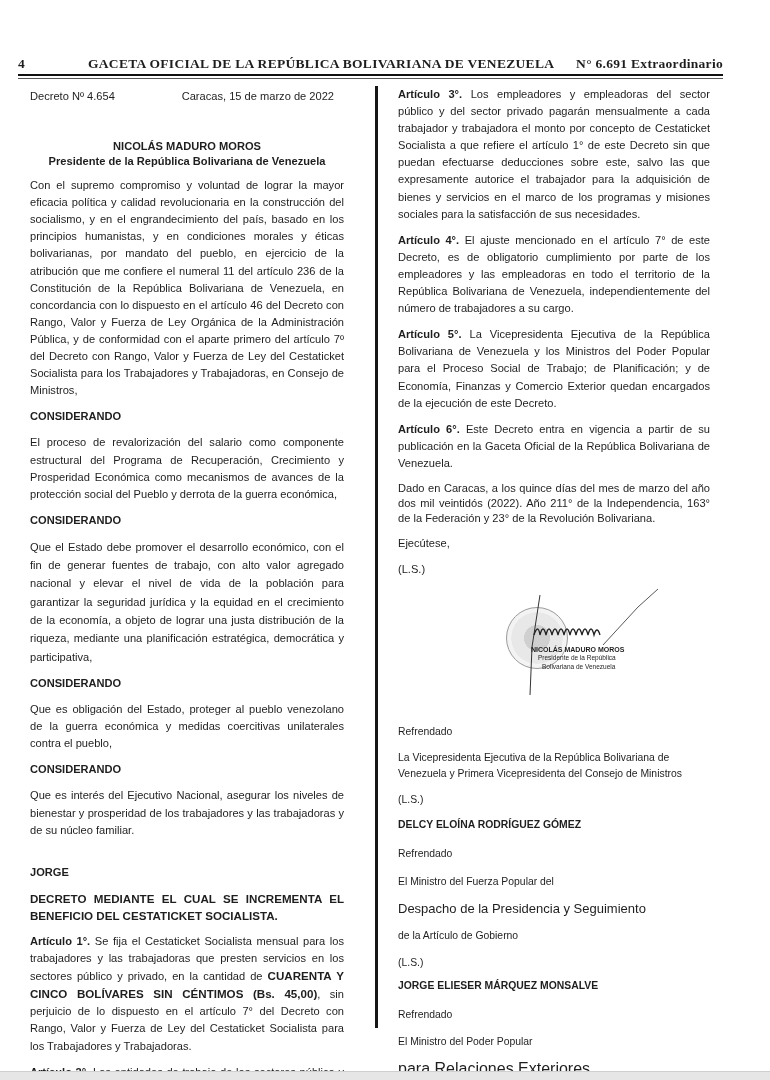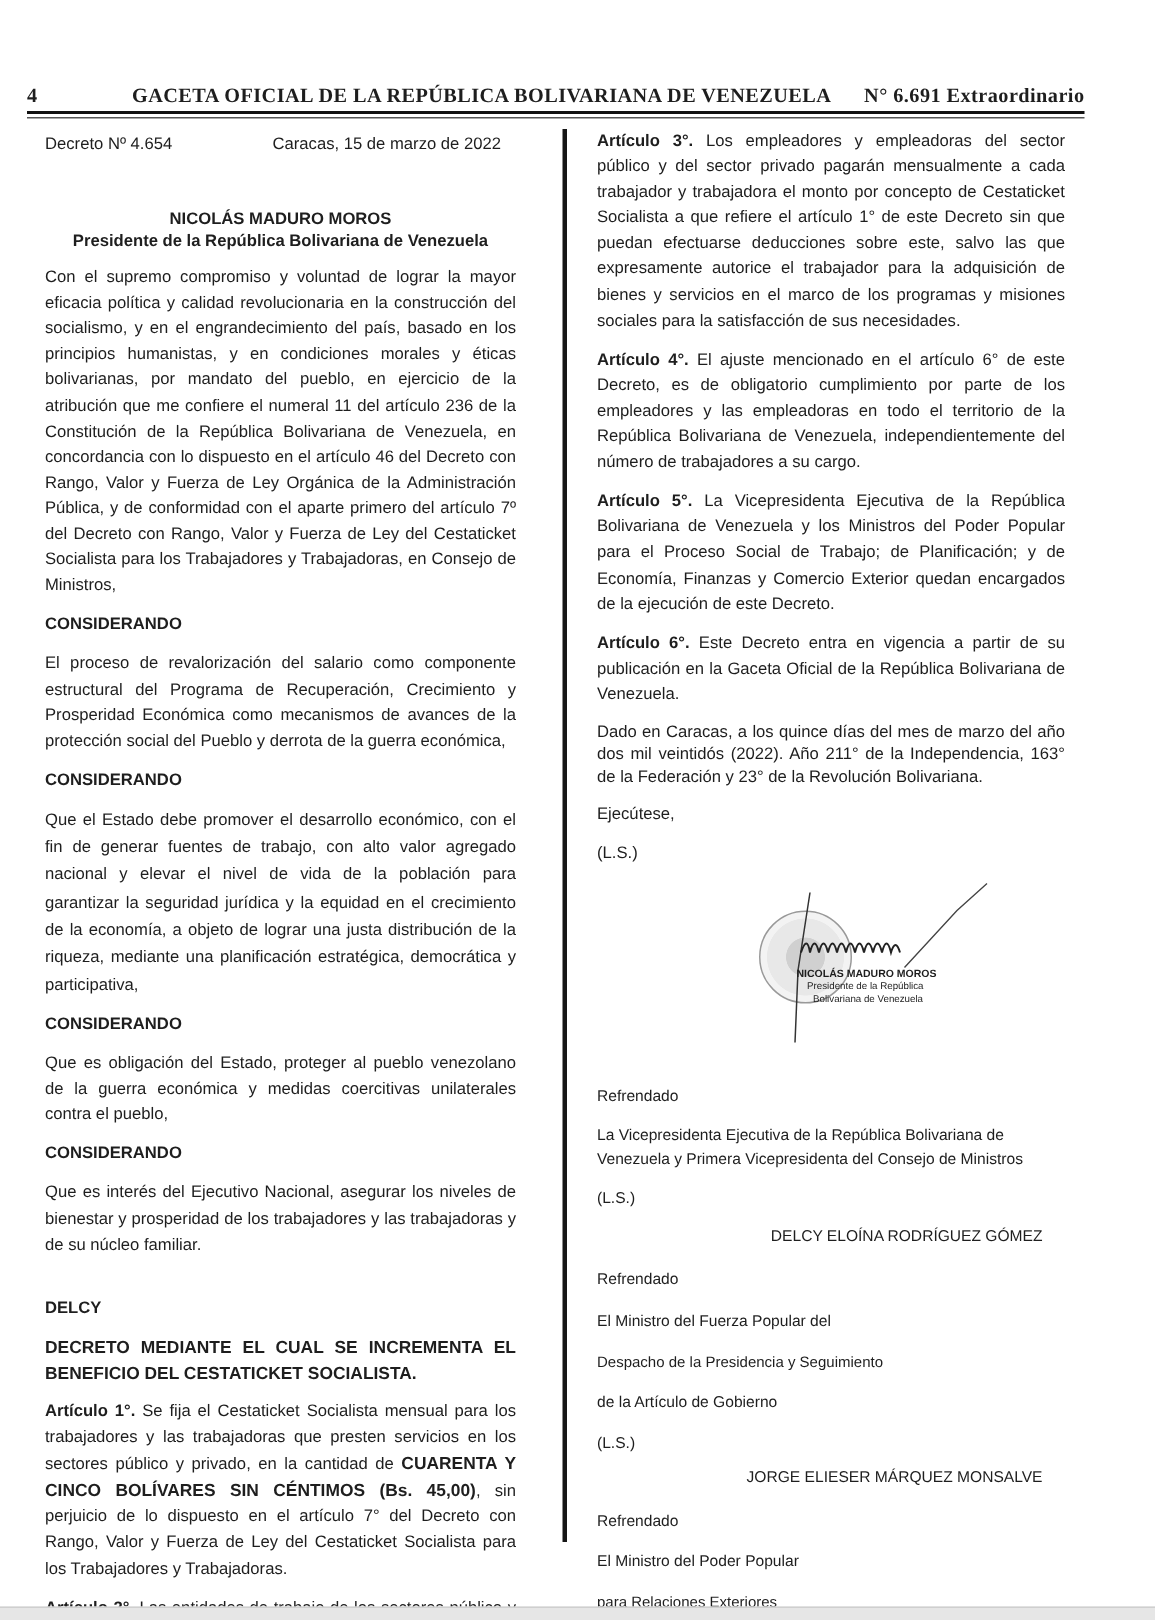--- a/index.html
+++ b/index.html
@@ -31,21 +31,21 @@
   .art-label { font-weight: bold; }
   .sp-big { height: 12px; }
 
   .signature-block { position: relative; height: 110px; margin: 4px 0 6px 0; }
   .seal { position: absolute; left: 108px; top: 20px; width: 60px; height: 60px; border-radius: 50%;
           border: 1px solid #888; background: radial-gradient(circle, #c8c8c8 0 30%, #e4e4e4 31% 60%, #f2f2f2 61%); opacity: 0.85; }
   .sig-svg { position: absolute; left: 100px; top: 0; }
   .sig-name { position: absolute; left: 133px; top: 58px; font-size: 7px; font-weight: bold; line-height: 9px; }
   .sig-title { position: absolute; left: 140px; top: 67px; font-size: 6.5px; line-height: 8.5px; }
 
-  .right-sig { text-align: right; margin: 0 15px 9px 0; }
+  .right-sig { text-align: left; margin: 0 15px 9px 0; font-weight: bold; }
   .line-spaced { margin: 0 0 8px 0; }
 </style>
 </head>
 <body>
 
 <div class="masthead">
   <span class="pg">4</span>
   <span class="title">GACETA OFICIAL DE LA REPÚBLICA BOLIVARIANA DE VENEZUELA</span>
   <span class="num">N° 6.691 Extraordinario</span>
 </div>
@@ -67,37 +67,37 @@
   <div class="heading">CONSIDERANDO</div>
   <p class="p">El proceso de revalorización del salario como componente estructural del Programa de Recuperación, Crecimiento y Prosperidad Económica como mecanismos de avances de la protección social del Pueblo y derrota de la guerra económica,</p>
   <div class="heading">CONSIDERANDO</div>
   <p class="p" style="line-height:18.3px">Que el Estado debe promover el desarrollo económico, con el fin de generar fuentes de trabajo, con alto valor agregado nacional y elevar el nivel de vida de la población para garantizar la seguridad jurídica y la equidad en el crecimiento de la economía, a objeto de lograr una justa distribución de la riqueza, mediante una planificación estratégica, democrática y participativa,</p>
   <div class="heading">CONSIDERANDO</div>
   <p class="p">Que es obligación del Estado, proteger al pueblo venezolano de la guerra económica y medidas coercitivas unilaterales contra el pueblo,</p>
   <div class="heading">CONSIDERANDO</div>
   <p class="p">Que es interés del Ejecutivo Nacional, asegurar los niveles de bienestar y prosperidad de los trabajadores y las trabajadoras y de su núcleo familiar.</p>
 
   <div class="sp-big"></div>
-  <div class="heading">DELCY</div>
+  <div class="heading">JORGE</div>
   <p class="p bold" style="font-size:11.6px">DECRETO MEDIANTE EL CUAL SE INCREMENTA EL BENEFICIO DEL CESTATICKET SOCIALISTA.</p>
 
   <p class="p">
     <span class="art-label">Artículo 1°.</span><span> Se fija el Cestaticket Socialista mensual para los trabajadores y las trabajadoras que presten servicios en los sectores público y privado, en la cantidad de </span><span class="bold" style="font-size:11.6px">CUARENTA Y CINCO BOLÍVARES SIN CÉNTIMOS (Bs. 45,00)</span><span>, sin perjuicio de lo dispuesto en el artículo 7° del Decreto con Rango, Valor y Fuerza de Ley del Cestaticket Socialista para los Trabajadores y Trabajadoras.</span>
   </p>
   <p class="p">
     <span class="art-label">Artículo 2°.</span><span> Las entidades de trabajo de los sectores público y privado, ajustarán de conformidad con lo establecido en el artículo 1° de este Decreto el beneficio de alimentación Cestaticket Socialista a todos los trabajadores y las trabajadoras a su servicio.</span>
   </p>
 </div>
 
 <div class="col col-right">
   <p class="p">
     <span class="art-label">Artículo 3°.</span><span> Los empleadores y empleadoras del sector público y del sector privado pagarán mensualmente a cada trabajador y trabajadora el monto por concepto de Cestaticket Socialista a que refiere el artículo 1° de este Decreto sin que puedan efectuarse deducciones sobre este, salvo las que expresamente autorice el trabajador para la adquisición de bienes y servicios en el marco de los programas y misiones sociales para la satisfacción de sus necesidades.</span>
   </p>
   <p class="p">
-    <span class="art-label">Artículo 4°.</span><span> El ajuste mencionado en el artículo 6° de este Decreto, es de obligatorio cumplimiento por parte de los empleadores y las empleadoras en todo el territorio de la República Bolivariana de Venezuela, independientemente del número de trabajadores a su cargo.</span>
+    <span class="art-label">Artículo 4°.</span><span> El ajuste mencionado en el artículo 7° de este Decreto, es de obligatorio cumplimiento por parte de los empleadores y las empleadoras en todo el territorio de la República Bolivariana de Venezuela, independientemente del número de trabajadores a su cargo.</span>
   </p>
   <p class="p">
     <span class="art-label">Artículo 5°.</span><span> La Vicepresidenta Ejecutiva de la República Bolivariana de Venezuela y los Ministros del Poder Popular para el Proceso Social de Trabajo; de Planificación; y de Economía, Finanzas y Comercio Exterior quedan encargados de la ejecución de este Decreto.</span>
   </p>
   <p class="p">
     <span class="art-label">Artículo 6°.</span><span> Este Decreto entra en vigencia a partir de su publicación en la Gaceta Oficial de la República Bolivariana de Venezuela.</span>
   </p>
   <p class="p" style="line-height:15px">Dado en Caracas, a los quince días del mes de marzo del año dos mil veintidós (2022). Año 211° de la Independencia, 163° de la Federación y 23° de la Revolución Bolivariana.</p>
   <p class="p">Ejecútese,</p>
   <p class="p">(L.S.)</p>
@@ -118,24 +118,24 @@
 
   <div style="height:20px"></div>
 
   <p class="p" style="font-size:10.4px;margin-bottom:10px">Refrendado</p>
   <p class="p" style="font-size:10.4px;line-height:16px;text-align:left;margin-bottom:9px">La Vicepresidenta Ejecutiva de la República Bolivariana de Venezuela y Primera Vicepresidenta del Consejo de Ministros</p>
   <p class="p" style="font-size:10.4px;margin-bottom:8px">(L.S.)</p>
   <div class="right-sig" style="font-size:10.4px;margin-bottom:12px">DELCY ELOÍNA RODRÍGUEZ GÓMEZ</div>
 
   <p class="line-spaced" style="font-size:10.4px;margin-bottom:10px">Refrendado</p>
   <p class="line-spaced" style="font-size:10.4px;margin-bottom:10px">El Ministro del Fuerza Popular del</p>
-  <p class="line-spaced" style="font-size:10px;margin-bottom:10px">Despacho de la Presidencia y Seguimiento</p>
+  <p class="line-spaced" style="font-size:13px;margin-bottom:10px">Despacho de la Presidencia y Seguimiento</p>
   <p class="line-spaced" style="font-size:10.4px;margin-bottom:10px">de la Artículo de Gobierno</p>
   <p class="line-spaced" style="font-size:10.4px;margin-bottom:6px">(L.S.)</p>
   <div class="right-sig" style="font-size:10.4px;margin-bottom:12px">JORGE ELIESER MÁRQUEZ MONSALVE</div>
 
   <p class="line-spaced" style="font-size:10.4px;margin-bottom:10px">Refrendado</p>
   <p class="line-spaced" style="font-size:10.4px;margin-bottom:10px">El Ministro del Poder Popular</p>
-  <p class="line-spaced" style="font-size:10px;margin-bottom:16px">para Relaciones Exteriores</p>
+  <p class="line-spaced" style="font-size:16px;margin-bottom:16px">para Relaciones Exteriores</p>
 
 </div>
 
 <div class="page-bottom-shade"></div>
 
 </body></html>

